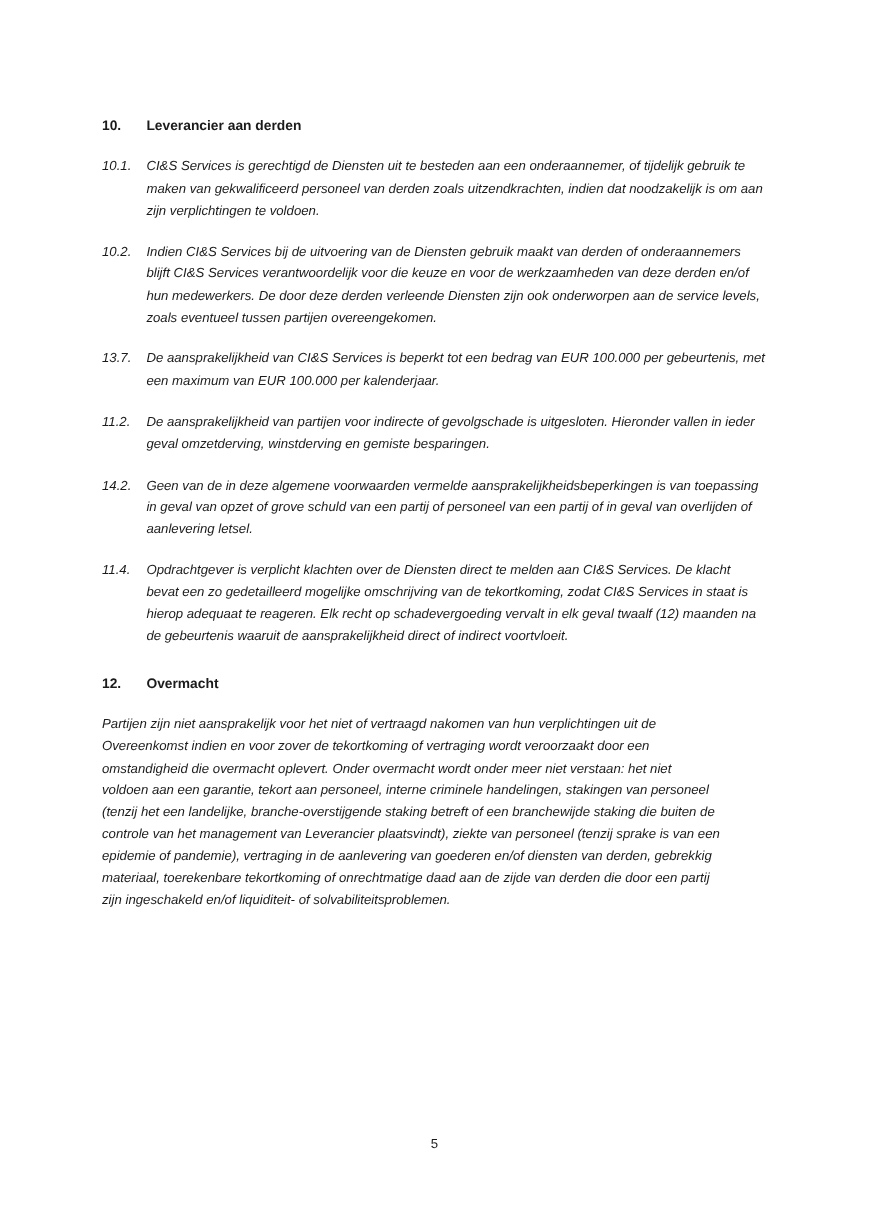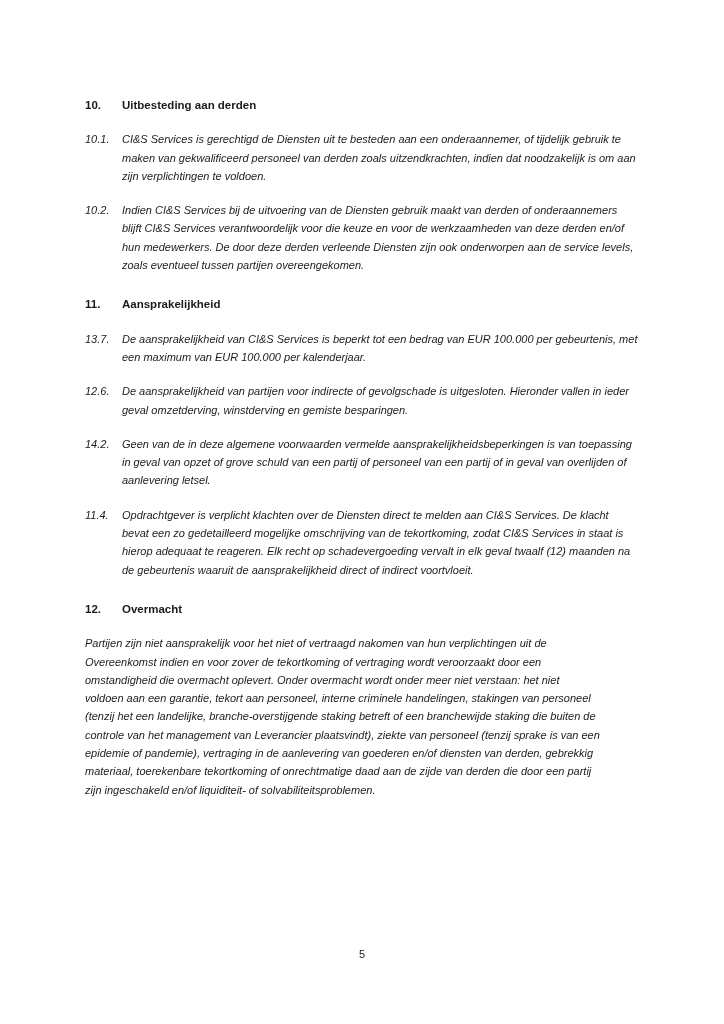--- a/index.html
+++ b/index.html
@@ -59,41 +59,37 @@
   }
 </style>
 </head>
 <body>
 
 <div class="page">
   <main class="content">
 
     <div class="heading">
       <span class="num">10.</span>
-      <span class="title">Uitbesteding aan derden</span>
+      <span class="title">Leverancier aan derden</span>
     </div>
     <div class="para">
       <span class="num">10.1.</span>
       <span class="txt">CI&amp;S Services is gerechtigd de Diensten uit te besteden aan een onderaannemer, of tijdelijk gebruik te maken van gekwalificeerd personeel van derden zoals uitzendkrachten, indien dat noodzakelijk is om aan zijn verplichtingen te voldoen.</span>
     </div>
     <div class="para">
       <span class="num">10.2.</span>
       <span class="txt">Indien CI&amp;S Services bij de uitvoering van de Diensten gebruik maakt van derden of onderaannemers blijft CI&amp;S Services verantwoordelijk voor die keuze en voor de werkzaamheden van deze derden en/of hun medewerkers. De door deze derden verleende Diensten zijn ook onderworpen aan de service levels, zoals eventueel tussen partijen overeengekomen.</span>
     </div>
 
-    <div class="heading spaced">
-      <span class="num">11.</span>
-      <span class="title">Aansprakelijkheid</span>
-    </div>
     <div class="para">
       <span class="num">13.7.</span>
       <span class="txt">De aansprakelijkheid van CI&amp;S Services is beperkt tot een bedrag van EUR 100.000 per gebeurtenis, met een maximum van EUR 100.000 per kalenderjaar.</span>
     </div>
     <div class="para">
-      <span class="num">12.6.</span>
+      <span class="num">11.2.</span>
       <span class="txt">De aansprakelijkheid van partijen voor indirecte of gevolgschade is uitgesloten. Hieronder vallen in ieder geval omzetderving, winstderving en gemiste besparingen.</span>
     </div>
     <div class="para">
       <span class="num">14.2.</span>
       <span class="txt">Geen van de in deze algemene voorwaarden vermelde aansprakelijkheidsbeperkingen is van toepassing in geval van opzet of grove schuld van een partij of personeel van een partij of in geval van overlijden of aanlevering letsel.</span>
     </div>
     <div class="para">
       <span class="num">11.4.</span>
       <span class="txt">Opdrachtgever is verplicht klachten over de Diensten direct te melden aan CI&amp;S Services. De klacht bevat een zo gedetailleerd mogelijke omschrijving van de tekortkoming, zodat CI&amp;S Services in staat is hierop adequaat te reageren. Elk recht op schadevergoeding vervalt in elk geval twaalf (12) maanden na de gebeurtenis waaruit de aansprakelijkheid direct of indirect voortvloeit.</span>
     </div>

